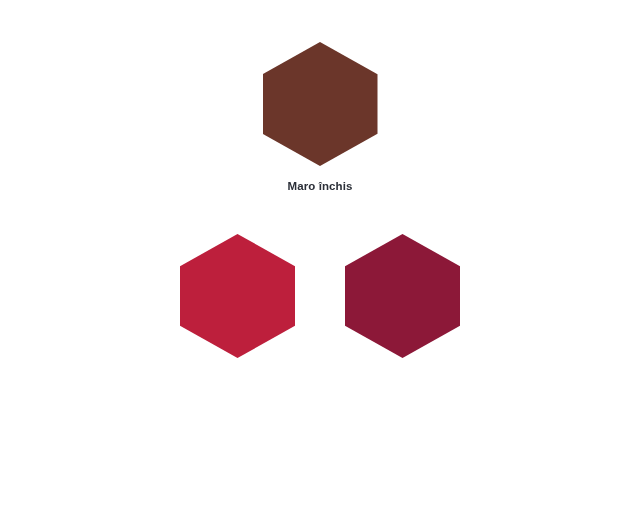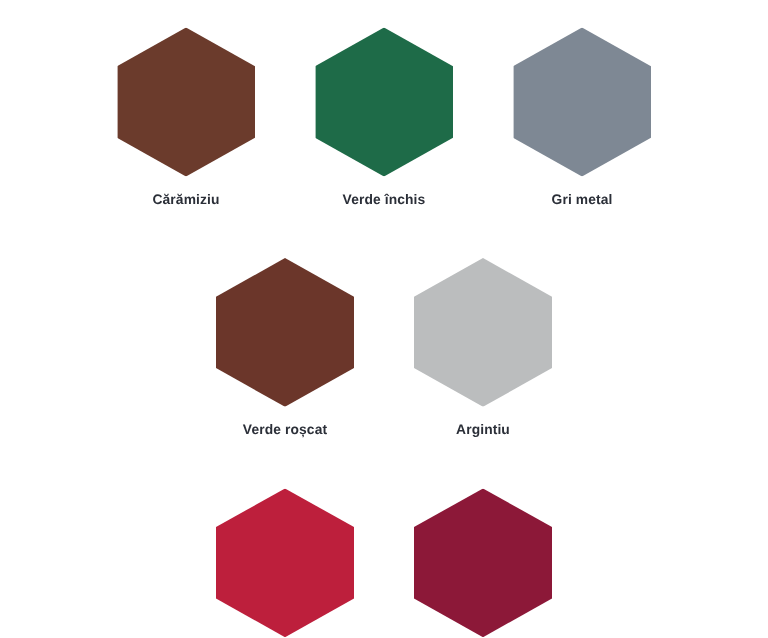--- a/index.html
+++ b/index.html
@@ -51,51 +51,29 @@
     letter-spacing: 0.1px;
     text-align: center;
     white-space: nowrap;
   }
 </style>
 </head>
 <body>
 
 <div id="swatch-board">
 
-  <div class="swatch-row" id="row-1">
-
-    <div class="swatch-cell">
-      <div class="hexagon" style="background: rgb(107, 59, 44);"></div>
-      <div class="swatch-label">Cărămiziu</div>
-    </div>
-
-    <div class="swatch-cell">
-      <div class="hexagon" style="background: rgb(30, 107, 72);"></div>
-      <div class="swatch-label">Verde închis</div>
-    </div>
-
-    <div class="swatch-cell">
-      <div class="hexagon" style="background: rgb(126, 136, 148);"></div>
-      <div class="swatch-label">Gri metal</div>
-    </div>
-
-  </div>
 
   <div class="swatch-row" id="row-2">
 
     <div class="swatch-cell">
       <div class="hexagon" style="background: rgb(107, 54, 42);"></div>
-      <div class="swatch-label">Verde roșcat</div>
+      <div class="swatch-label">Maro închis</div>
     </div>
 
 
-    <div class="swatch-cell">
-      <div class="hexagon" style="background: rgb(187, 189, 190);"></div>
-      <div class="swatch-label">Argintiu</div>
-    </div>
 
   </div>
 
   <div class="swatch-row" id="row-3">
 
     <div class="swatch-cell">
       <div class="hexagon" style="background: rgb(189, 31, 60);"></div>
 
     </div>
 

